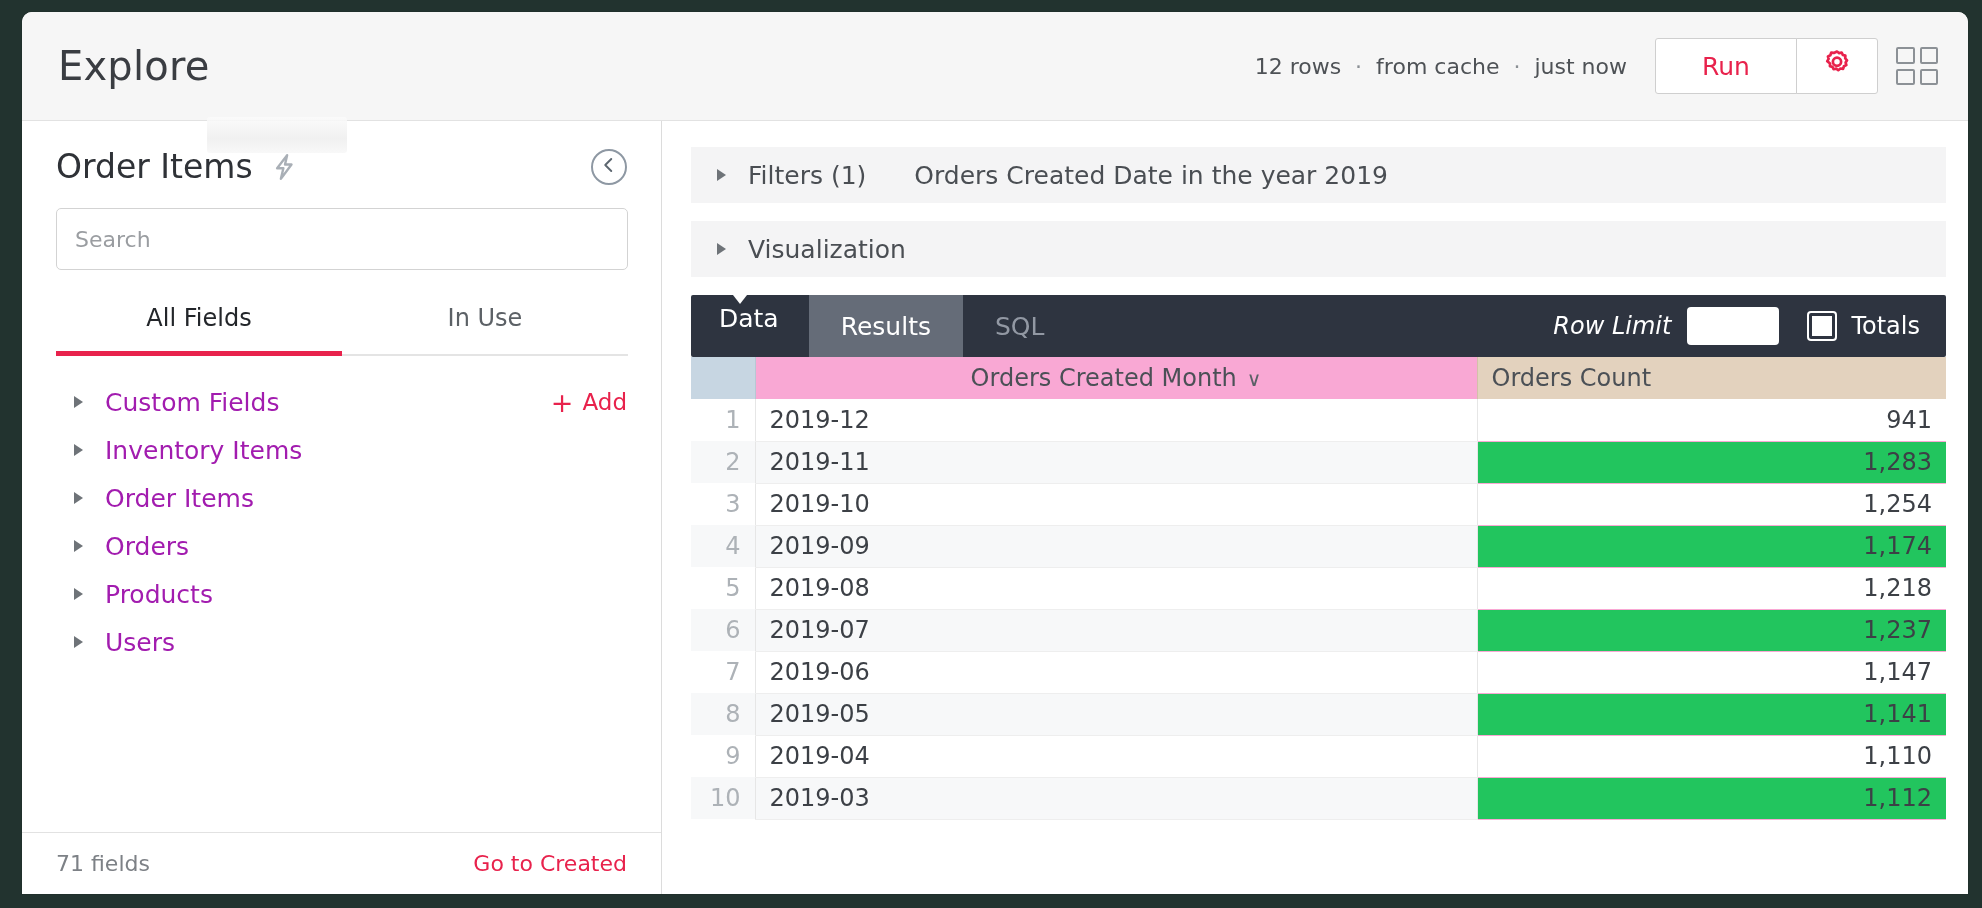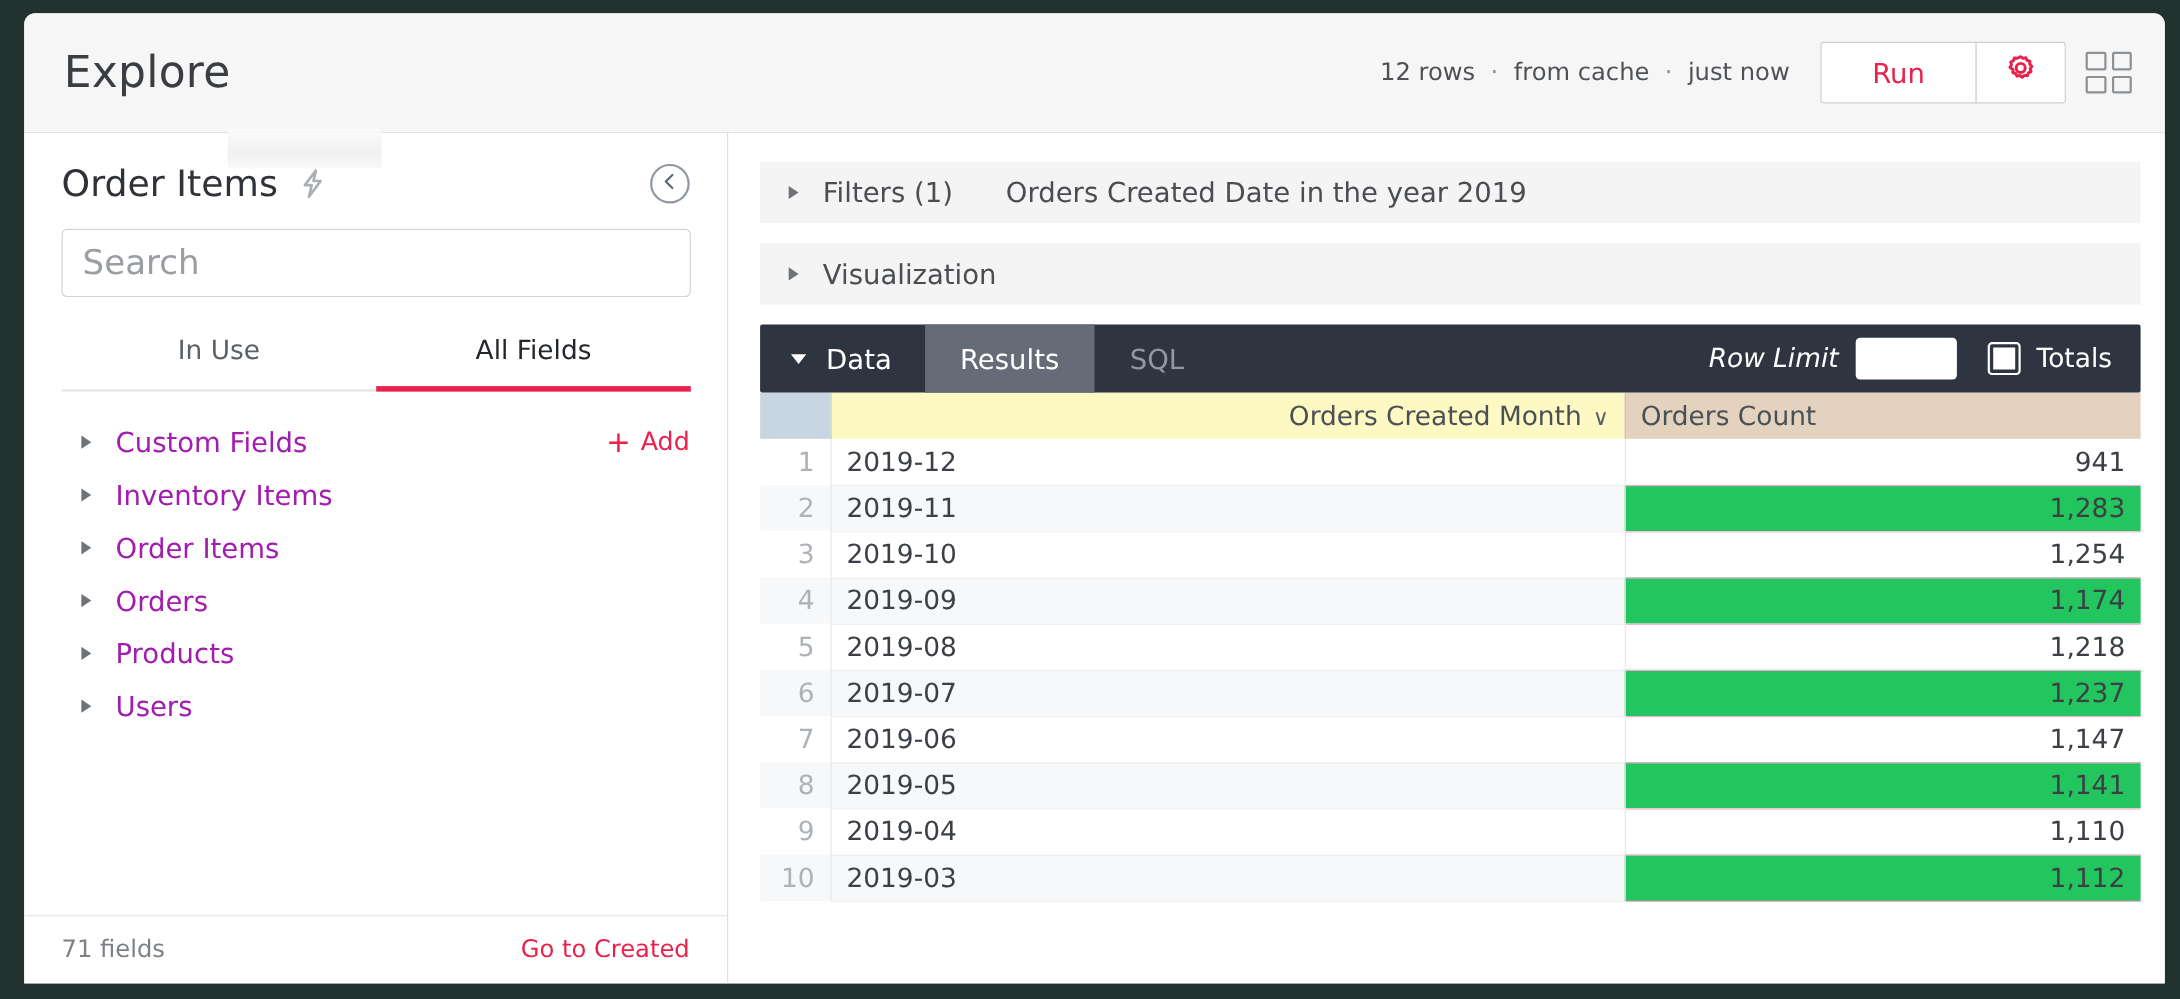--- a/index.html
+++ b/index.html
@@ -126,21 +126,21 @@
     cursor: pointer;
   }
 
   #search-input {
     display: block;
     margin: 22px 34px 0 34px;
     width: 572px; height: 62px;
     border: 1px solid #d3d3d3;
     border-radius: 5px;
     padding: 0 18px;
-    font-size: 31px;
+    font-size: 22px;
     font-family: inherit;
     color: #3a3d42;
     background: #fff;
   }
   #search-input::placeholder { color: #9a9da1; }
 
   #tabs {
     margin: 34px 34px 0 34px;
     width: 572px;
     display: flex;
@@ -237,20 +237,21 @@
   #data-bar {
     height: 62px;
     background: #2e3440;
     display: flex; align-items: stretch;
     border-radius: 2px;
   }
   #data-tab {
     display: flex; align-items: center;
     padding: 0 30px 0 28px;
     cursor: pointer;
+    flex-direction: column;
   }
   #data-caret {
     width: 0; height: 0;
     border-top: 9px solid #ffffff;
     border-left: 7px solid transparent;
     border-right: 7px solid transparent;
     margin-right: 18px;
   }
   #data-tab .lbl { font-size: 25px; color: #ffffff; }
   .subtab {
@@ -299,23 +300,23 @@
 
   #results-table th, #results-table td {
     font-size: 24px;
     height: 42px;
     padding: 0 14px;
     font-weight: 400;
     vertical-align: middle;
   }
   th.h-gutter { background: #c7d6e2; }
   th.h-dim {
-    background: #fef9c3;
+    background: #f9a8d4;
     color: #4b5056;
-    text-align: right;
+    text-align: center;
     border-left: 1px solid #b7c7d4;
   }
   th.h-meas {
     background: #e3d2be;
     color: #4b5056;
     text-align: left;
     border-left: 1px solid #d3c0a9;
   }
   th.h-dim .chev {
     display: inline-block;
@@ -404,25 +405,25 @@
           <svg width="18" height="18" viewBox="0 0 24 24" fill="none" stroke="#5d6770" stroke-width="2.6" stroke-linecap="round" stroke-linejoin="round">
             <polyline points="15 4 7 12 15 20"></polyline>
           </svg>
         </span>
       </div>
     </div>
 
     <input id="search-input" type="text" placeholder="Search" style="">
 
     <div id="tabs">
+      <div class="tab active">
+        <span>All Fields</span>
+      </div>
       <div class="tab">
         <span>In Use</span>
-      </div>
-      <div class="tab active">
-        <span>All Fields</span>
       </div>
     </div>
 
     <div id="field-tree">
       <div class="tree-row">
         <span class="tree-caret"></span>
         <span class="tree-label">Custom Fields</span>
         <span id="add-custom-field">
           <span class="plus">+</span>
           <span>Add</span>

